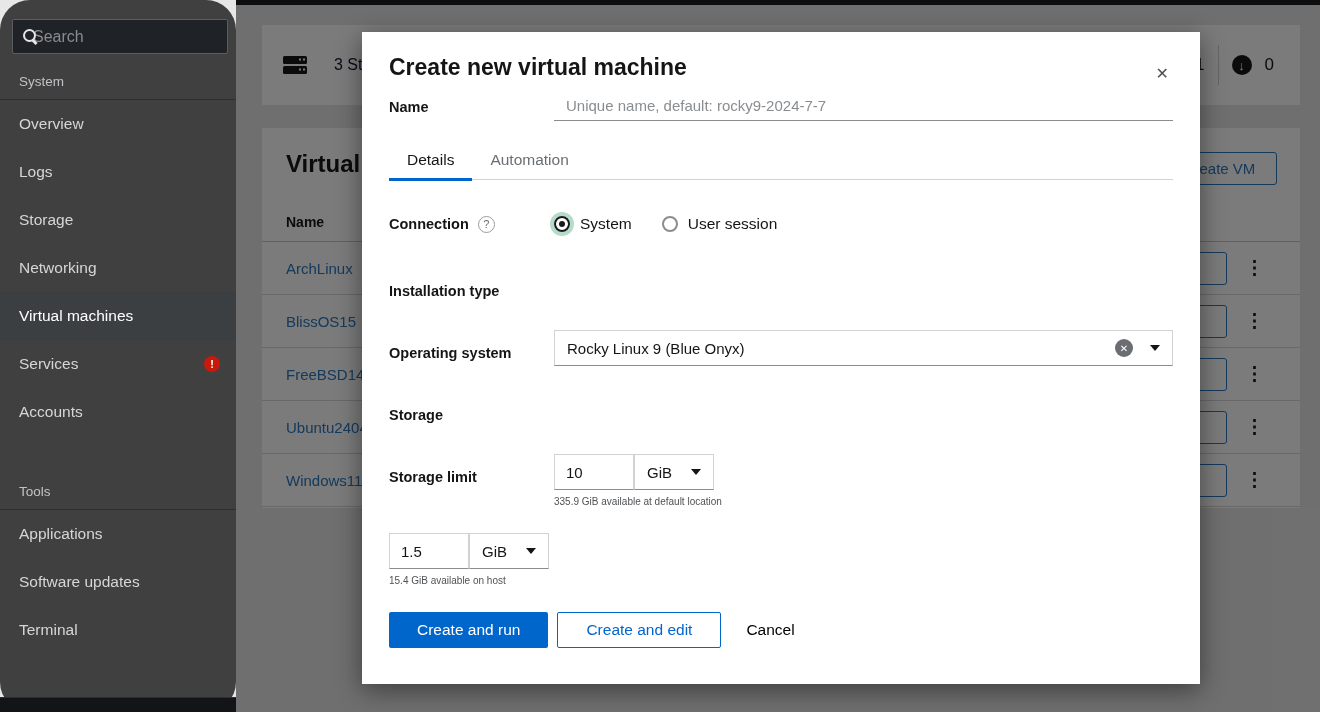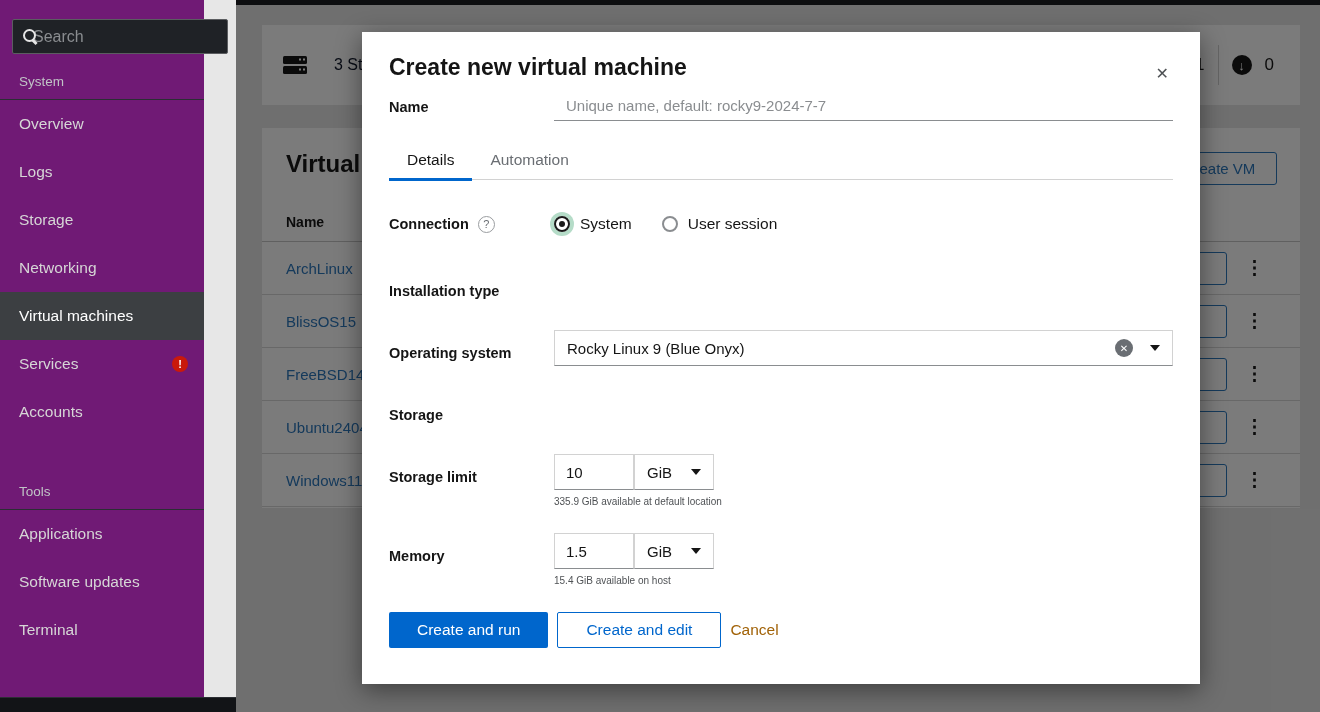--- a/index.html
+++ b/index.html
@@ -1,21 +1,21 @@
 <!DOCTYPE html>
 <html><head>
 <meta charset="utf-8">
 <style>
   * { margin:0; padding:0; box-sizing:border-box; }
   html,body { width:1320px; height:712px; overflow:hidden; }
   body { font-family:"Liberation Sans", sans-serif; background:#e7e7e7; }
   .app { position:relative; width:1320px; height:712px; }
 
   
-  .sidebar { position:absolute; left:0; top:0; width:204px; height:712px; background:#701a75; z-index:20; }
+  .sidebar { position:absolute; left:0; top:0; width:236px; height:712px; background:#404040; z-index:20;border-radius:30px; }
   .search-box { margin:19px 8px 0 12px; width:216px; height:35px; border:1px solid #5b5d60; border-radius:2px;
                 display:flex; align-items:center; padding:0 10px; background:#1f2226; }
   .search-glass { position:relative; width:16px; height:16px; margin-right:10px; }
   .search-glass::before { content:""; position:absolute; left:0; top:0; width:9px; height:9px;
                 border:2px solid #e6e6e6; border-radius:50%; }
   .search-glass::after { content:""; position:absolute; left:10px; top:10px; width:2.5px; height:6px;
                 background:#e6e6e6; transform:rotate(-45deg); }
   .search-box input { flex:1; background:transparent; border:none; outline:none; color:#e6e6e6;
                 font-size:16px; font-family:"Liberation Sans", sans-serif; }
   .search-box input::placeholder { color:#8a8d90; }
@@ -106,21 +106,21 @@
   .size-row { display:flex; }
   .size-input { width:80px; height:36px; border:1px solid #d2d2d2; border-bottom:1px solid #8a8d90;
                 padding:0 11px; font-size:15px; color:#151515; outline:none;
                 font-family:"Liberation Sans", sans-serif; }
   .unit-select { width:80px; justify-content:space-between; }
   .helper { margin-top:6px; font-size:10px; color:#4f5255; }
   .modal-footer { display:flex; align-items:center; margin-top:24px; }
   .btn { height:36px; font-size:15.5px; border-radius:2px; cursor:pointer; font-family:"Liberation Sans", sans-serif; }
   .btn-primary { background:#0066cc; color:#fff; border:none; padding:0 28px; }
   .btn-secondary { background:#fff; color:#0066cc; border:1px solid #0066cc; padding:0 28px; margin-left:9px; }
-  .btn-link { background:none; border:none; color:#a16207; padding:0; margin-left:9px; }
+  .btn-link { background:none; border:none; color:#000000; padding:0; margin-left:25px; }
 </style>
 </head>
 <body>
 
 <div class="app">
 
   <aside class="sidebar">
     <div class="search-box">
       <span class="search-glass"></span>
       <input type="text" placeholder="Search" style="">
@@ -268,21 +268,20 @@
             <div class="pf-select unit-select">
               <span class="sel-value">GiB</span>
               <span class="caret"></span>
             </div>
           </div>
           <div class="helper">335.9 GiB available at default location</div>
         </div>
       </div>
 
       <div class="form-row">
-        <span class="flabel">Memory</span>
         <div class="controls">
           <div class="size-row">
             <input type="text" class="size-input" value="1.5" style="">
             <div class="pf-select unit-select">
               <span class="sel-value">GiB</span>
               <span class="caret"></span>
             </div>
           </div>
           <div class="helper">15.4 GiB available on host</div>
         </div>

